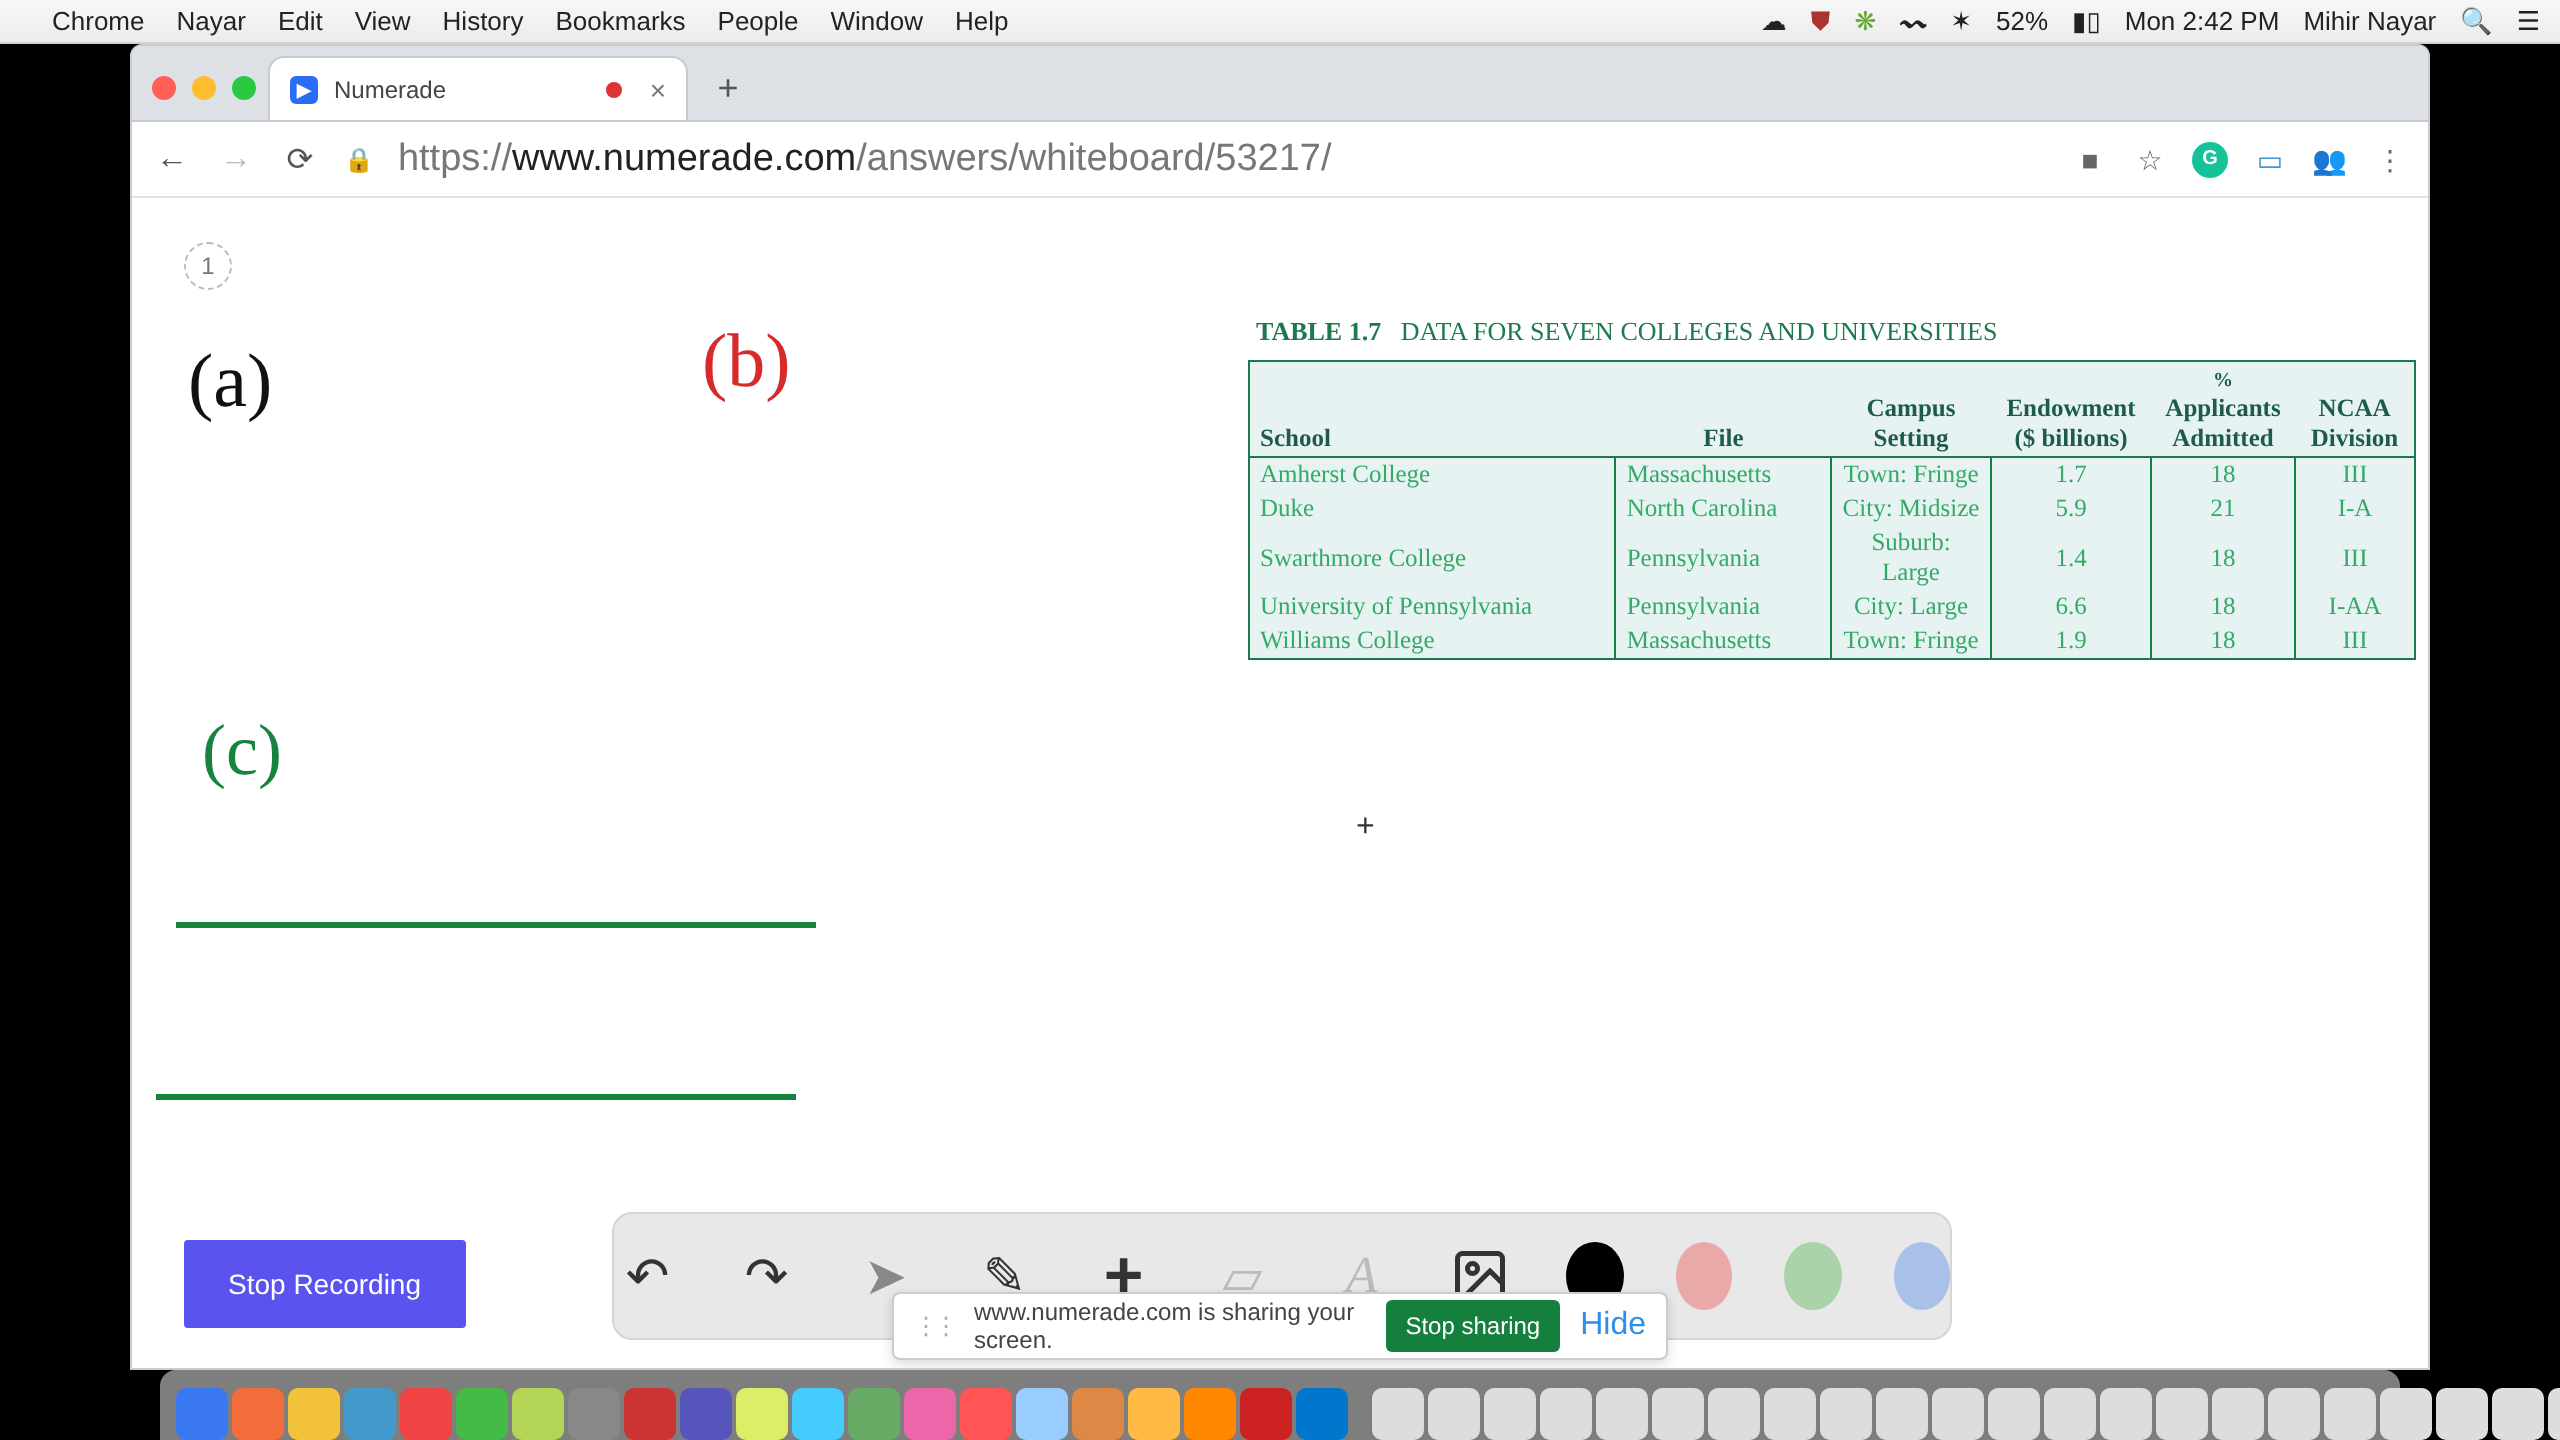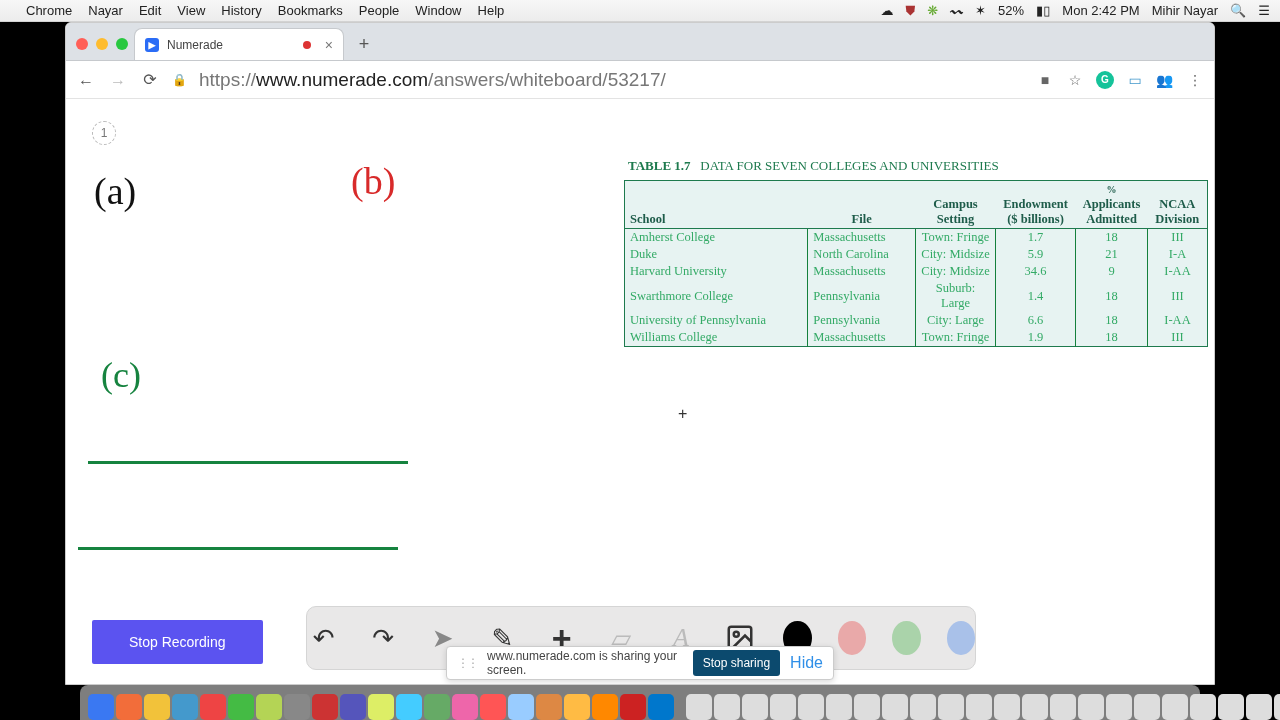--- a/index.html
+++ b/index.html
@@ -62,32 +62,32 @@
   .tgrid tbody td{border-left:1px solid #15803d}
   .tgrid tbody td:first-child{border-left:none}
   .tgrid tbody tr td{color:#3a6}
   .tgrid tbody td:nth-child(1){color:#3a6}
   .tgrid tbody td:nth-child(2){text-align:left}
   .tgrid tbody td:nth-child(3){text-align:center}
   .tgrid tbody td:nth-child(4),.tgrid tbody td:nth-child(5),.tgrid tbody td:nth-child(6){text-align:center}
   .tgrid .pct{font-size:10px;text-align:center}
 
   
-  .stop-rec{position:absolute;left:26px;bottom:20px;background:#5b53f0;color:#fff;border:none;padding:14px 37px;font-size:14px;border-radius:2px}
+  .stop-rec{position:absolute;left:26px;bottom:20px;background:#5b53f0;color:#fff;border:none;padding:14px 22px;font-size:14px;border-radius:2px}
 
   
   .wbtoolbar{position:absolute;left:240px;bottom:14px;width:670px;height:64px;background:#e9e8e8;border:1px solid #d5d5d5;border-radius:10px;display:flex;align-items:center;justify-content:center;gap:26px}
   .wbbtn{width:40px;height:40px;display:flex;align-items:center;justify-content:center;font-size:26px;color:#333}
   .swatch{width:34px;height:34px;border-radius:50%}
   .sw-black{background:#000}.sw-red{background:#e9a9a9}.sw-green{background:#aad3aa}.sw-blue{background:#a9c1e9}
   .pencil svg,.eraser svg,.pointer svg,.text svg,.image svg{width:30px;height:30px}
 
   
   .sharebar{position:absolute;left:380px;bottom:4px;width:388px;height:34px;background:#fff;border:1px solid #ccc;border-radius:4px;display:flex;align-items:center;padding:0 10px;gap:10px;font-size:12px;color:#444;box-shadow:0 2px 6px rgba(0,0,0,.15)}
-  .sharebar button.stop{background:#0c4a6e;color:#fff;border:none;padding:6px 10px;border-radius:3px;font-size:12px}
+  .sharebar button.stop{background:#15803d;color:#fff;border:none;padding:6px 10px;border-radius:3px;font-size:12px}
   .sharebar button.hide{background:none;border:none;color:#2f8fe8;font-size:16px}
   .gripper{color:#aaa;letter-spacing:-2px}
 
   
   .dock{position:absolute;left:80px;right:80px;bottom:0;height:35px;display:flex;align-items:flex-end;gap:2px;padding:0 8px;background:rgba(230,230,230,.55);border-top-left-radius:8px;border-top-right-radius:8px}
   .dockicon{width:26px;height:26px;border-radius:5px;flex:0 0 auto}
   .sep{width:1px;height:24px;background:#9c9c9c;margin:0 4px}
 </style>
 </head>
 <body>
@@ -188,28 +188,20 @@
               </tr>
               <tr>
                 <td>Duke</td>
                 <td>North Carolina</td>
                 <td>City: Midsize</td>
                 <td>5.9</td>
                 <td>21</td>
                 <td>I-A</td>
               </tr>
               <tr>
-                <td>Harvard University</td>
-                <td>Massachusetts</td>
-                <td>City: Midsize</td>
-                <td>34.6</td>
-                <td>9</td>
-                <td>I-AA</td>
-              </tr>
-              <tr>
                 <td>Swarthmore College</td>
                 <td>Pennsylvania</td>
                 <td>Suburb: Large</td>
                 <td>1.4</td>
                 <td>18</td>
                 <td>III</td>
               </tr>
               <tr>
                 <td>University of Pennsylvania</td>
                 <td>Pennsylvania</td>

